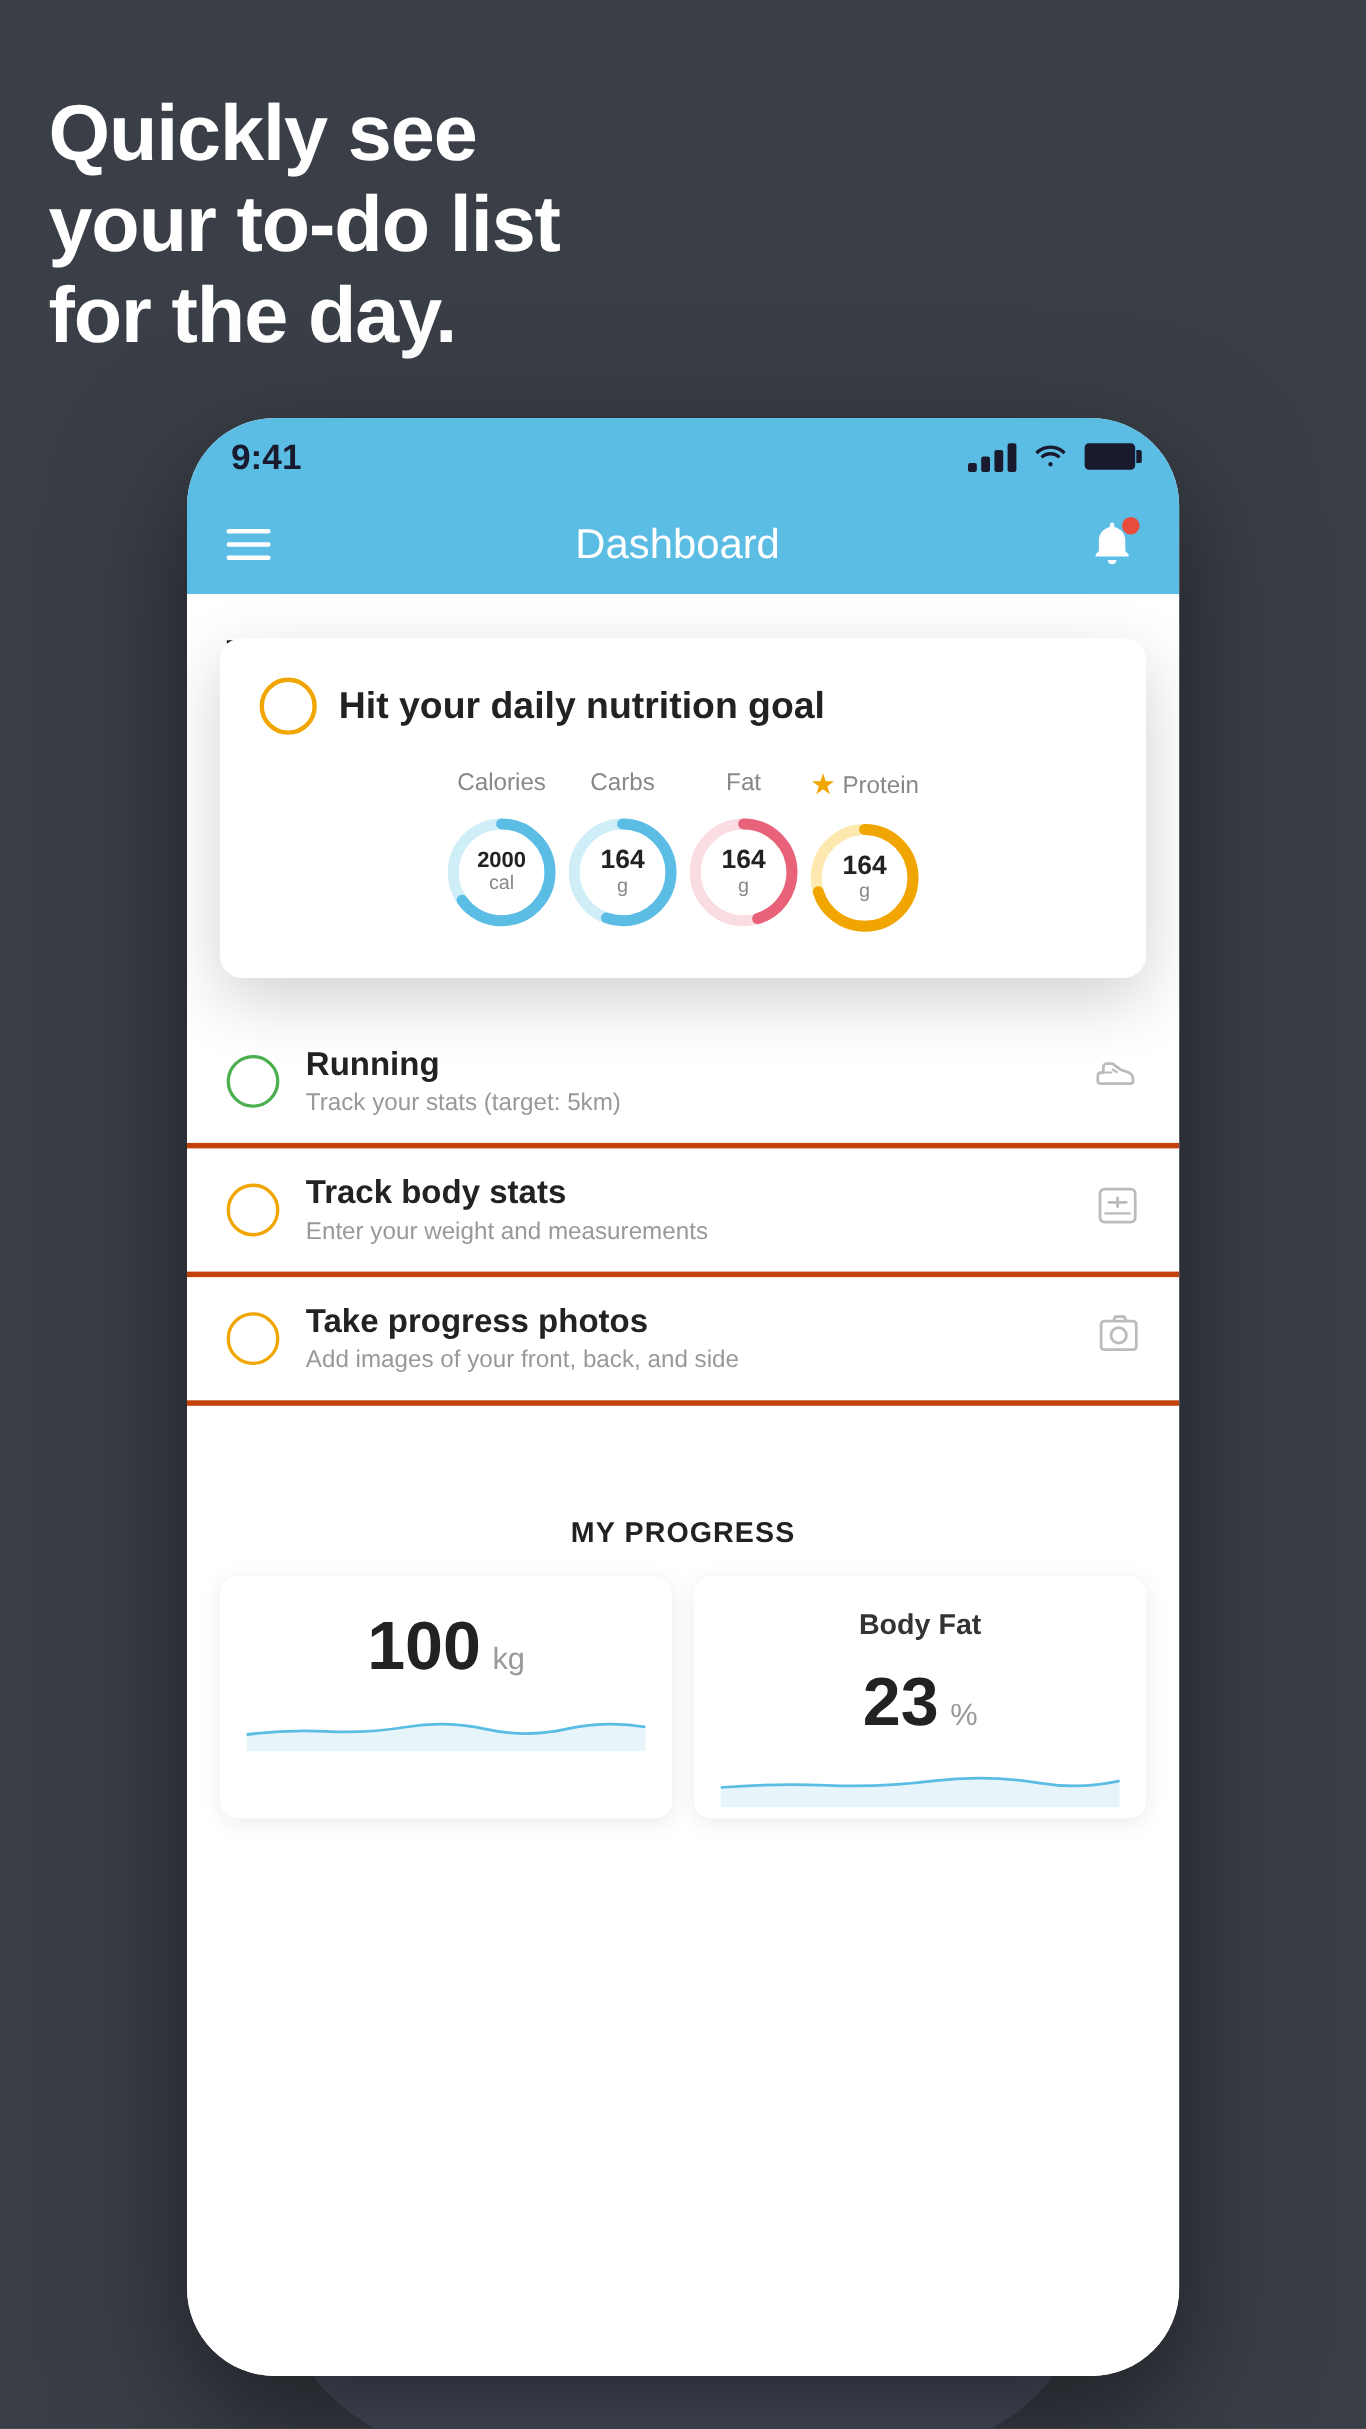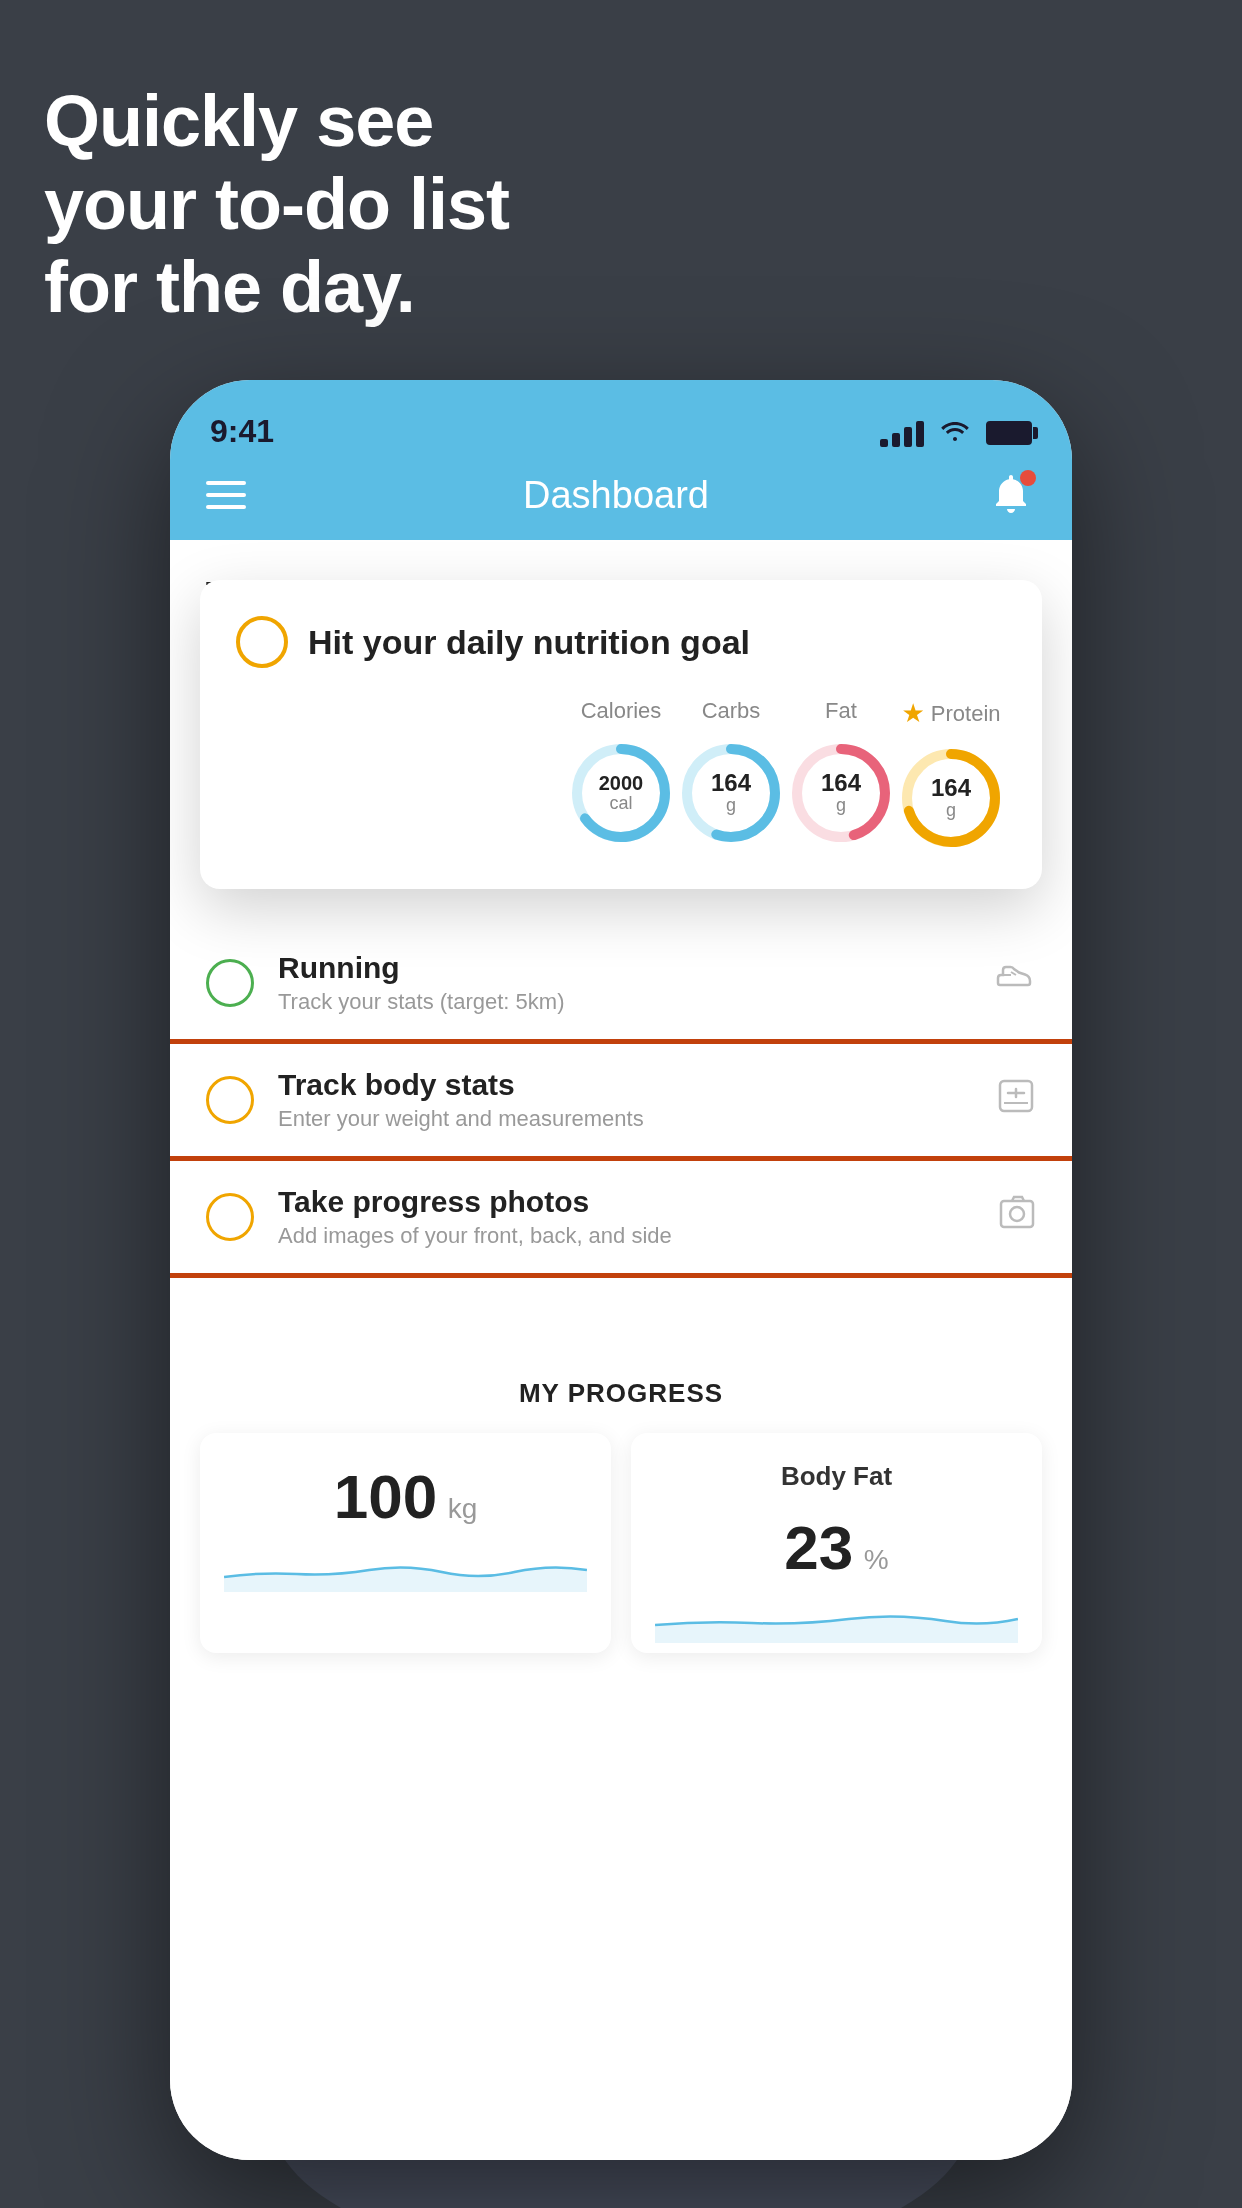--- a/index.html
+++ b/index.html
@@ -36,21 +36,21 @@
       border-radius: 80px;
       overflow: hidden;
       box-shadow: 0 40px 120px rgba(0,0,0,0.5);
     }
 
     
     .status-bar {
       background: #5bbde4;
       height: 70px;
       display: flex;
-      align-items: flex-end;
+      align-items: center;
       justify-content: space-between;
       padding: 0 40px;
     }
     .status-time {
       color: #1a1a2e;
       font-size: 32px;
       font-weight: 600;
     }
     .status-icons {
       display: flex;
@@ -181,21 +181,21 @@
       flex-shrink: 0;
     }
     .card-title {
       font-size: 34px;
       font-weight: 600;
       color: #222;
     }
 
     .nutrition-grid {
       display: flex;
-      justify-content: flex-end;
+      justify-content: center;
     }
     .nutrition-item {
       display: flex;
       flex-direction: column;
       align-items: center;
       gap: 14px;
     }
     .nutrition-label {
       font-size: 22px;
       color: #888;

